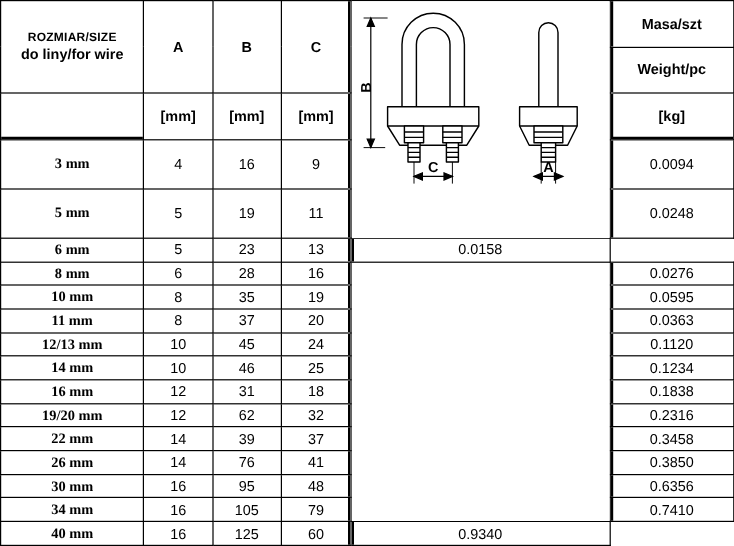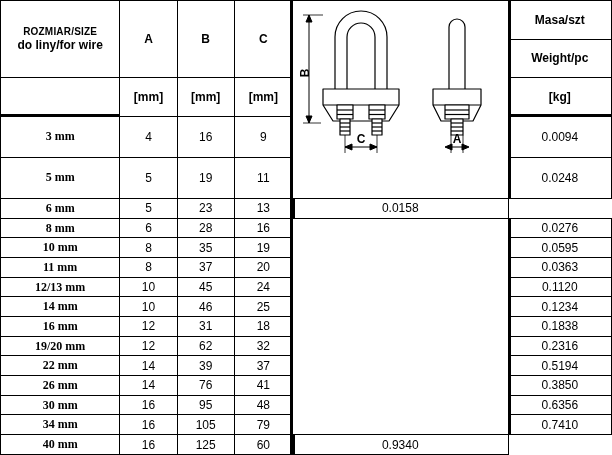--- a/index.html
+++ b/index.html
@@ -302,21 +302,21 @@
         <td class="num-cell">12</td>
         <td class="num-cell">62</td>
         <td class="num-cell thick-right">32</td>
         <td class="mass-cell thick-left">0.2316</td>
       </tr>
       <tr>
         <td class="size-cell">22 mm</td>
         <td class="num-cell">14</td>
         <td class="num-cell">39</td>
         <td class="num-cell thick-right">37</td>
-        <td class="mass-cell thick-left">0.5194</td>
+        <td class="mass-cell thick-left">0.3458</td>
       </tr>
       <tr>
         <td class="size-cell">26 mm</td>
         <td class="num-cell">14</td>
         <td class="num-cell">76</td>
         <td class="num-cell thick-right">41</td>
         <td class="mass-cell thick-left">0.3850</td>
       </tr>
       <tr>
         <td class="size-cell">30 mm</td>

